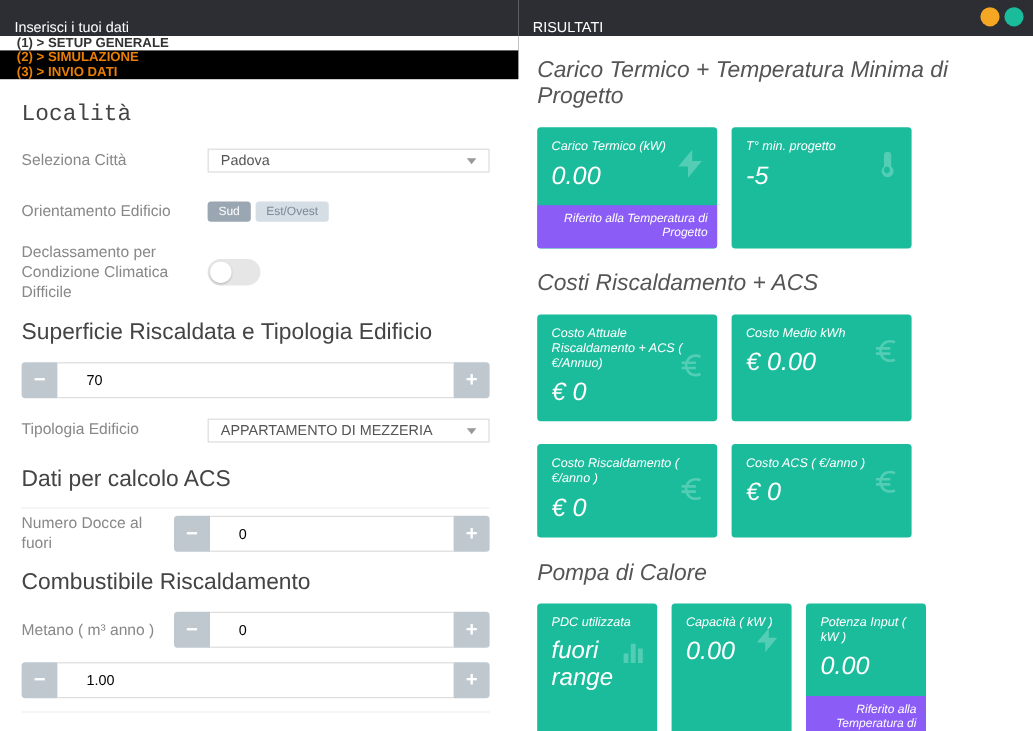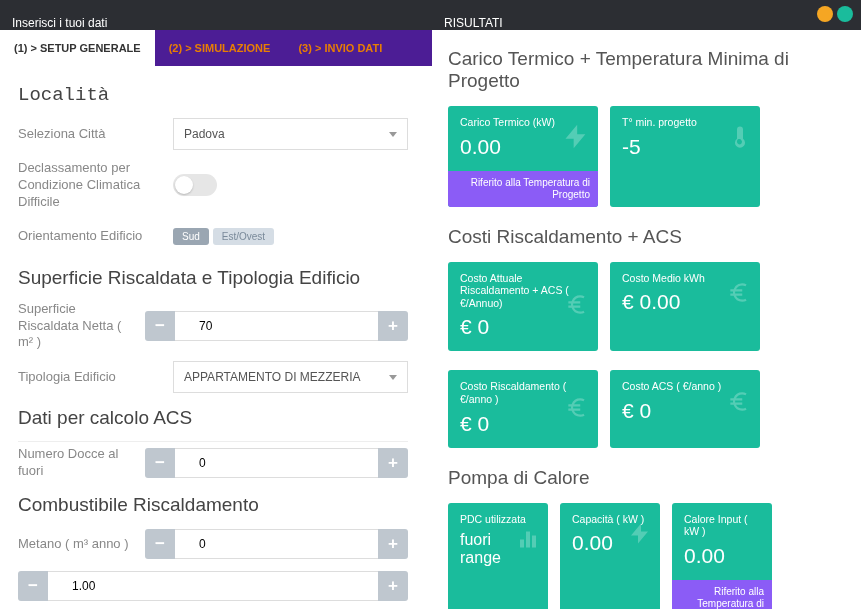--- a/index.html
+++ b/index.html
@@ -5,54 +5,54 @@
   * { box-sizing: border-box; margin: 0; padding: 0; }
   body { font-family: "Helvetica Neue", Arial, sans-serif; font-size: 13px; color: #555; background: #fff; }
   .wrap { display: flex; width: 861px; height: 609px; }
   .left { width: 432px; display: flex; flex-direction: column; }
   .right { width: 429px; display: flex; flex-direction: column; }
   .panel-head { background: #2c2e33; color: #fff; height: 30px; display: flex; align-items: flex-end; padding: 0 12px; font-size: 12px; position: relative; }
   .panel-head .dots { position: absolute; right: 8px; top: 6px; display: flex; gap: 4px; }
   .dot { width: 16px; height: 16px; border-radius: 50%; display: inline-block; }
   .dot-o { background: #f5a623; }
   .dot-t { background: #1abc9c; }
-  .tabs { background: #4c1d95; display: flex; height: 36px; }
+  .tabs { background: #000000; display: flex; height: 36px; flex-direction: column; }
   .tab { padding: 0 14px; display: flex; align-items: center; font-size: 11px; font-weight: bold; color: #e87e04; cursor: pointer; }
   .tab.active { background: #fff; color: #333; }
   .scroll { flex: 1; overflow-y: auto; padding: 14px 24px 14px 18px; position: relative; }
   .scroll::-webkit-scrollbar { width: 14px; }
   .scroll::-webkit-scrollbar-track { background: #f0f0f0; }
   .scroll::-webkit-scrollbar-thumb { background: #c8c8c8; border-radius: 2px; }
   h2.section { font-size: 19px; font-weight: normal; color: #444; margin: 14px 0 12px 0; }
   h2.section.first { margin-top: 4px; font-family: Liberation Mono, monospace; }
   .form-row { display: flex; align-items: center; margin-bottom: 10px; min-height: 32px; }
   .form-label { width: 155px; padding-right: 12px; font-size: 13px; color: #888; line-height: 1.3; }
   .form-ctrl { flex: 1; }
-  .select-box { position: relative; border: 1px solid #ddd; height: 32px; display: flex; align-items: center; padding: 0 10px; font-size: 12px; color: #555; background: #fff; cursor: pointer; text-align: center; }
+  .select-box { position: relative; border: 1px solid #ddd; height: 20px; display: flex; align-items: center; padding: 0 10px; font-size: 12px; color: #555; background: #fff; cursor: pointer; text-align: center; }
   .select-box::after { content: ""; position: absolute; right: 10px; top: 50%; margin-top: -2px; width: 0; height: 0; border-left: 4px solid transparent; border-right: 4px solid transparent; border-top: 5px solid #999; }
   .pill-group { display: flex; gap: 4px; }
   .pill { padding: 3px 9px; font-size: 10px; border-radius: 3px; background: #9aa6b2; color: #fff; cursor: pointer; }
   .pill.light { background: #d5dde5; color: #7a8a9a; }
   .toggle { width: 44px; height: 22px; background: #e6e6e6; border-radius: 11px; position: relative; cursor: pointer; }
   .toggle::after { content: ""; position: absolute; left: 2px; top: 2px; width: 18px; height: 18px; background: #fff; border-radius: 50%; box-shadow: 0 1px 2px rgba(0,0,0,0.2); }
   .spinner { display: flex; height: 30px; }
   .spin-btn { width: 30px; background: #bfc7cf; color: #fff; display: flex; align-items: center; justify-content: center; font-size: 17px; font-weight: bold; cursor: pointer; }
   .spin-btn.minus { border-radius: 3px 0 0 3px; }
   .spin-btn.plus { border-radius: 0 3px 3px 0; }
   .spin-input { flex: 1; border: 1px solid #ddd; border-left: none; border-right: none; padding: 0 24px; font-size: 12px; color: #000000; outline: none; }
   .divider { border: none; border-top: 1px solid #eee; margin: 8px 0 4px 0; }
   
-  .rbody { flex: 1; overflow-y: auto; padding: 12px 16px; }
+  .rbody { flex: 1; overflow-y: auto; padding: 12px 16px; font-style: italic; }
   h2.rsection { font-size: 19px; font-weight: normal; color: #555; margin: 6px 0 14px 0; }
   .tile-row { display: flex; gap: 12px; margin-bottom: 19px; }
   .tile { background: #1abc9c; color: #fff; border-radius: 3px; width: 150px; position: relative; overflow: hidden; }
   .tile-main { padding: 10px 12px 12px 12px; position: relative; min-height: 58px; }
   .tile-label { font-size: 10.5px; line-height: 1.2; margin-bottom: 6px; }
   .tile-value { font-size: 21px; font-weight: 300; }
-  .tile-value.sm { font-size: 16px; }
+  .tile-value.sm { font-size: 20px; }
   .tile-foot { background: #8b5cf6; font-size: 10px; text-align: right; padding: 6px 8px; line-height: 1.2; }
   .tile-icon { position: absolute; right: 8px; top: 50%; transform: translateY(-50%); opacity: 0.25; }
   .tile-icon svg { fill: #fff; }
   .three .tile { width: 100px; }
 </style>
 </head>
 <body>
 
 <div class="wrap">
 
@@ -70,38 +70,37 @@
       <h2 class="section first">Località</h2>
       <div class="form-row">
         <div class="form-label">Seleziona Città</div>
         <div class="form-ctrl">
           <div class="select-box">
             <span>Padova</span>
           </div>
         </div>
       </div>
       <div class="form-row">
-        <div class="form-label">Declassamento per Condizione Climatica Difficile</div>
-        <div class="form-ctrl">
-          <div class="toggle"></div>
-        </div>
-      </div>
-      <div class="form-row">
         <div class="form-label">Orientamento Edificio</div>
         <div class="form-ctrl">
           <div class="pill-group">
             <span class="pill">Sud</span>
             <span class="pill light">Est/Ovest</span>
           </div>
         </div>
       </div>
+      <div class="form-row">
+        <div class="form-label">Declassamento per Condizione Climatica Difficile</div>
+        <div class="form-ctrl">
+          <div class="toggle"></div>
+        </div>
+      </div>
 
       <h2 class="section">Superficie Riscaldata e Tipologia Edificio</h2>
       <div class="form-row">
-        <div class="form-label">Superficie Riscaldata Netta ( m² )</div>
         <div class="form-ctrl">
           <div class="spinner">
             <div class="spin-btn minus">−</div>
             <input class="spin-input" value="70" style="">
             <div class="spin-btn plus">+</div>
           </div>
         </div>
       </div>
       <div class="form-row">
         <div class="form-label">Tipologia Edificio</div>
@@ -240,21 +239,21 @@
           <div class="tile-main">
             <div class="tile-label">Capacità ( kW )</div>
             <div class="tile-value">0.00</div>
             <span class="tile-icon"><svg width="24" height="24" viewBox="0 0 24 24">
                   <path d="M13 2L3 14h7v8l10-12h-7z"></path>
                 </svg></span>
           </div>
         </div>
         <div class="tile">
           <div class="tile-main">
-            <div class="tile-label">Calore Input ( kW )</div>
+            <div class="tile-label">Potenza Input ( kW )</div>
             <div class="tile-value">0.00</div>
           </div>
           <div class="tile-foot">Riferito alla Temperatura di progetto</div>
         </div>
       </div>
     </div>
   </div>
 </div>
 
 </body></html>

